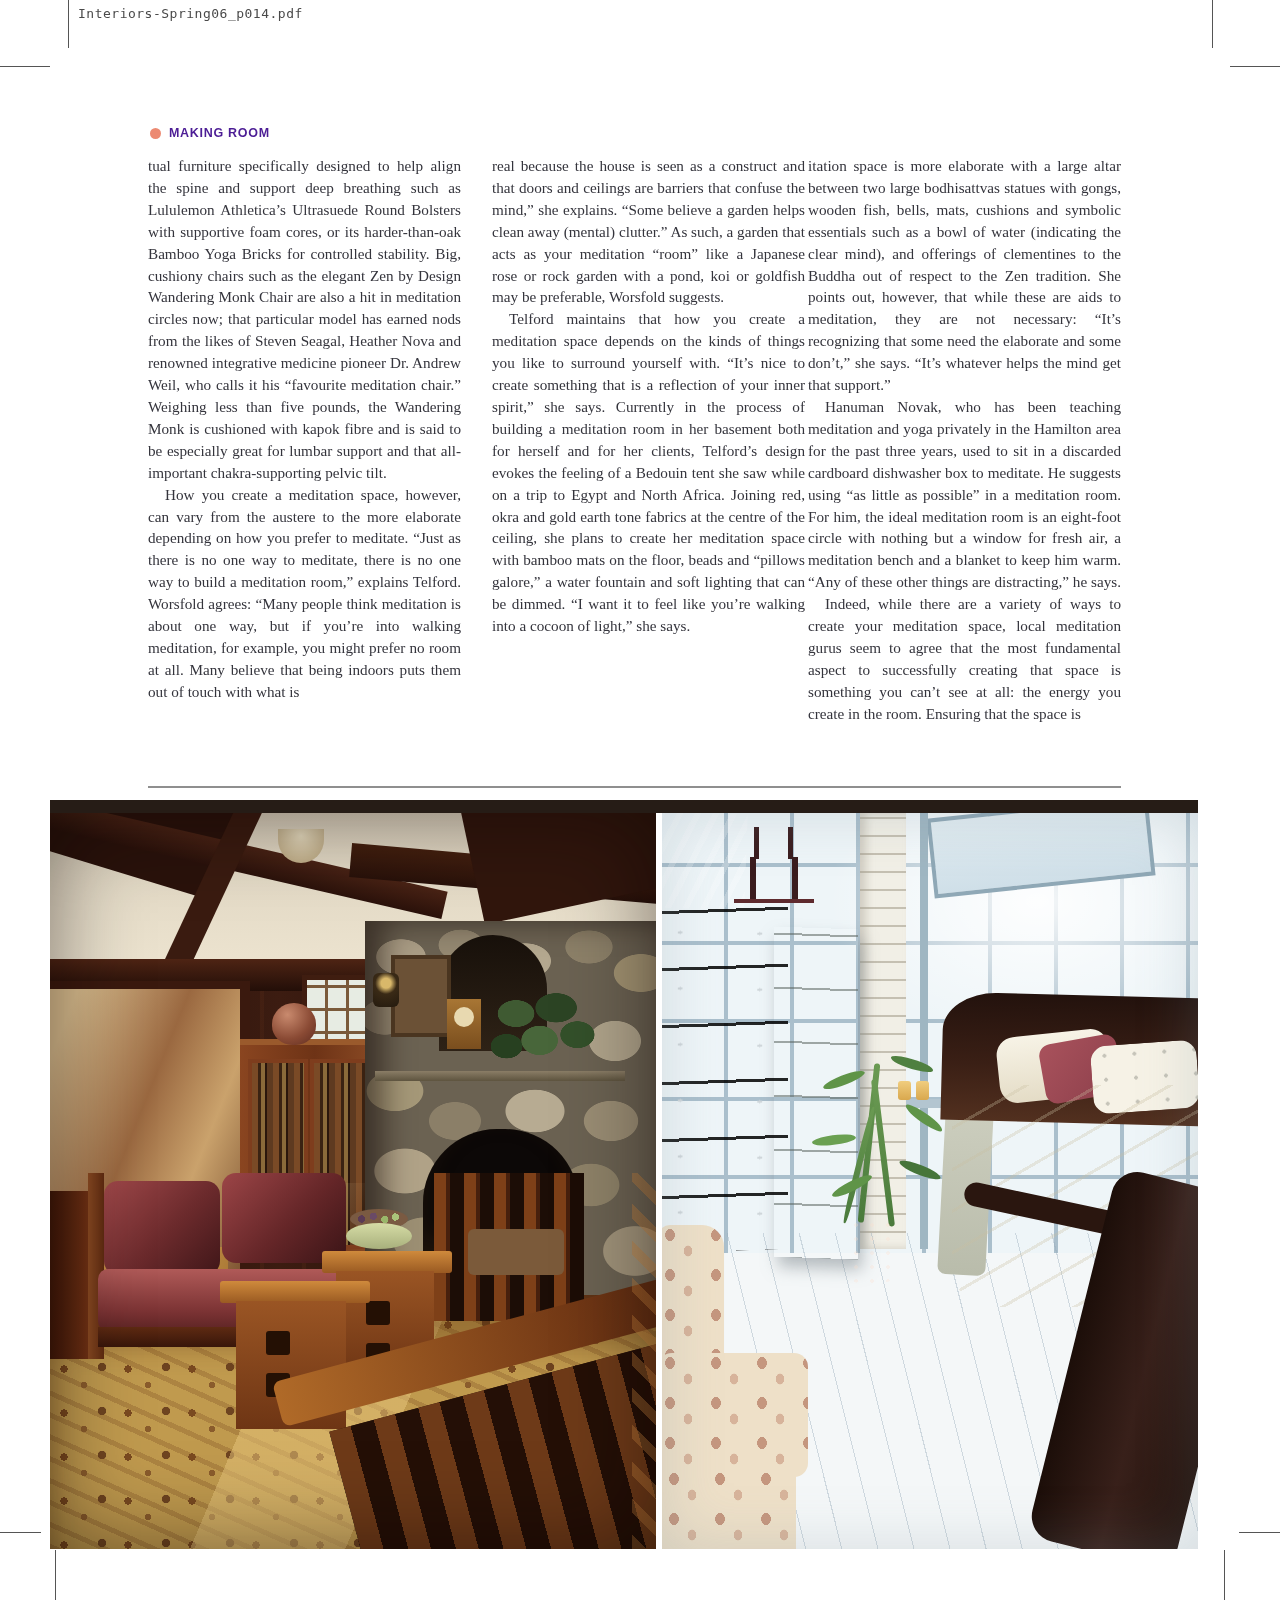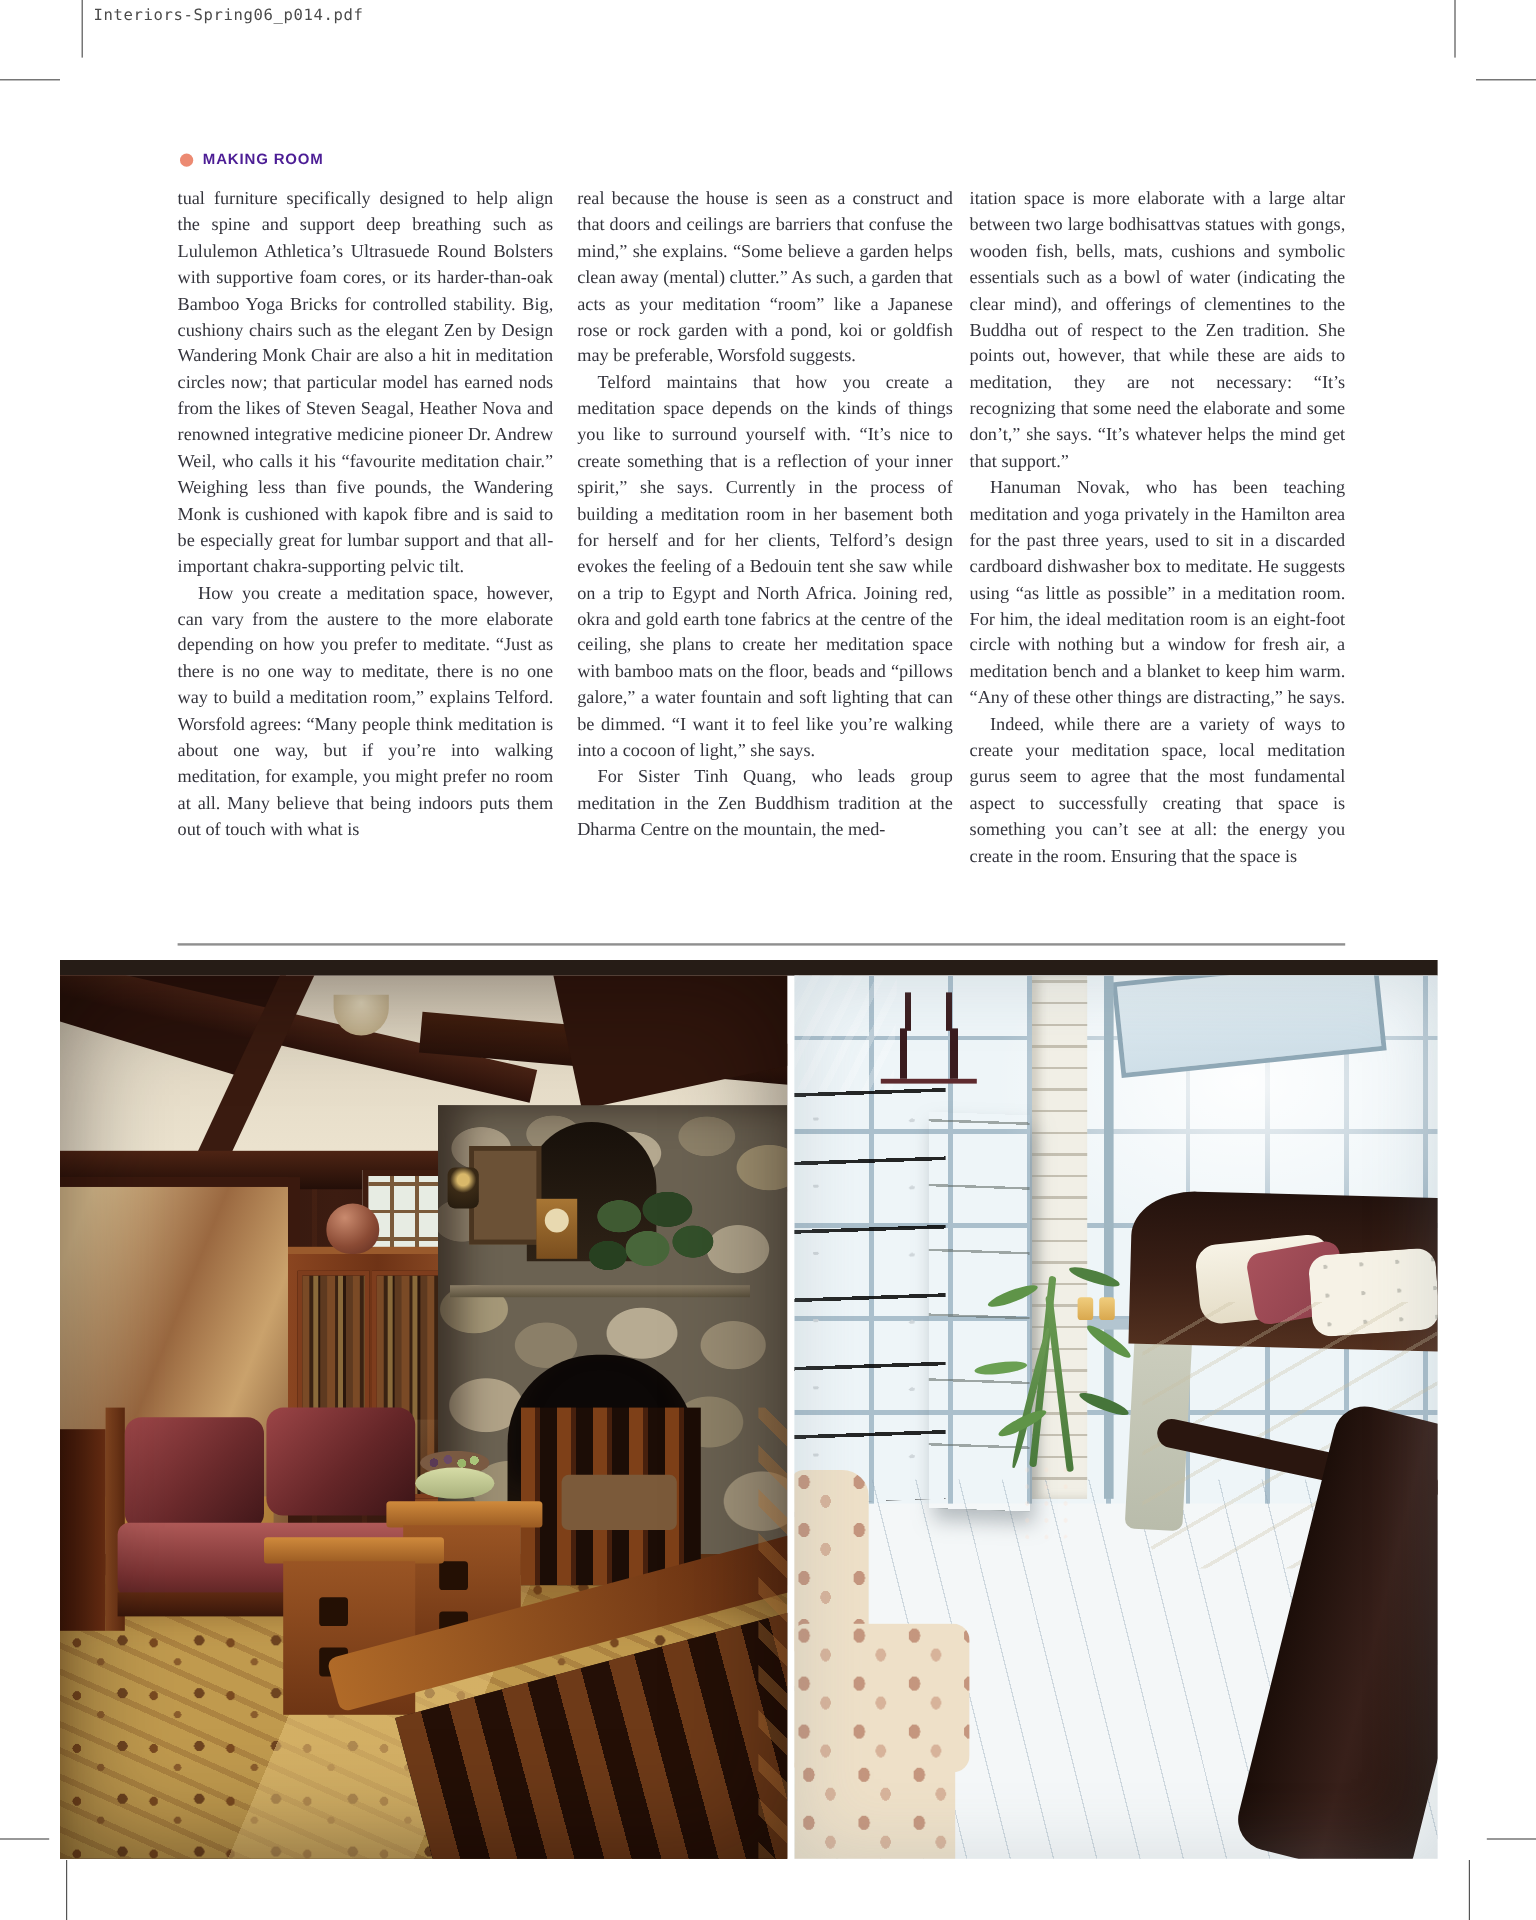--- a/index.html
+++ b/index.html
@@ -239,24 +239,23 @@
   <div class="sec-head">
     <span class="sec-dot" style="background: rgb(236, 138, 114);"></span>
     <span class="sec-label" style="color: #4c1d95;">MAKING ROOM</span>
   </div>
 
   <div class="cols">
     <div class="col" style="left:0;">
         <p>tual furniture specifically designed to help align the spine and support deep breathing such as Lululemon Athletica’s Ultrasuede Round Bolsters with supportive foam cores, or its harder-than-oak Bamboo Yoga Bricks for controlled stability. Big, cushiony chairs such as the elegant Zen by Design Wandering Monk Chair are also a hit in meditation circles now; that particular model has earned nods from the likes of Steven Seagal, Heather Nova and renowned integrative medicine pioneer Dr. Andrew Weil, who calls it his “favourite meditation chair.” Weighing less than five pounds, the Wandering Monk is cushioned with kapok fibre and is said to be especially great for lumbar support and that all-important chakra-supporting pelvic tilt.</p>
         <p class="indent">How you create a meditation space, however, can vary from the austere to the more elaborate depending on how you prefer to meditate. “Just as there is no one way to meditate, there is no one way to build a meditation room,” explains Telford. Worsfold agrees: “Many people think meditation is about one way, but if you’re into walking meditation, for example, you might prefer no room at all. Many believe that being indoors puts them out of touch with what is</p>
       </div>
-    <div class="col" style="left:333px;">
+    <div class="col" style="left:344px;">
         <p>real because the house is seen as a construct and that doors and ceilings are barriers that confuse the mind,” she explains. “Some believe a garden helps clean away (mental) clutter.” As such, a garden that acts as your meditation “room” like a Japanese rose or rock garden with a pond, koi or goldfish may be preferable, Worsfold suggests.</p>
         <p class="indent">Telford maintains that how you create a meditation space depends on the kinds of things you like to surround yourself with. “It’s nice to create something that is a reflection of your inner spirit,” she says. Currently in the process of building a meditation room in her basement both for herself and for her clients, Telford’s design evokes the feeling of a Bedouin tent she saw while on a trip to Egypt and North Africa. Joining red, okra and gold earth tone fabrics at the centre of the ceiling, she plans to create her meditation space with bamboo mats on the floor, beads and “pillows galore,” a water fountain and soft lighting that can be dimmed. “I want it to feel like you’re walking into a cocoon of light,” she says.</p>
-        <p class="indent">For Sister Tinh Quang, who leads group meditation in the Zen Buddhism tradition at the Dharma Centre on the mountain, the med-</p>
       </div>
     <div class="col" style="left:660px;">
         <p>itation space is more elaborate with a large altar between two large bodhisattvas statues with gongs, wooden fish, bells, mats, cushions and symbolic essentials such as a bowl of water (indicating the clear mind), and offerings of clementines to the Buddha out of respect to the Zen tradition. She points out, however, that while these are aids to meditation, they are not necessary: “It’s recognizing that some need the elaborate and some don’t,” she says. “It’s whatever helps the mind get that support.”</p>
         <p class="indent">Hanuman Novak, who has been teaching meditation and yoga privately in the Hamilton area for the past three years, used to sit in a discarded cardboard dishwasher box to meditate. He suggests using “as little as possible” in a meditation room. For him, the ideal meditation room is an eight-foot circle with nothing but a window for fresh air, a meditation bench and a blanket to keep him warm. “Any of these other things are distracting,” he says.</p>
         <p class="indent">Indeed, while there are a variety of ways to create your meditation space, local meditation gurus seem to agree that the most fundamental aspect to successfully creating that space is something you can’t see at all: the energy you create in the room. Ensuring that the space is</p>
       </div>
   </div>
 
   <div class="rule"></div>
 

